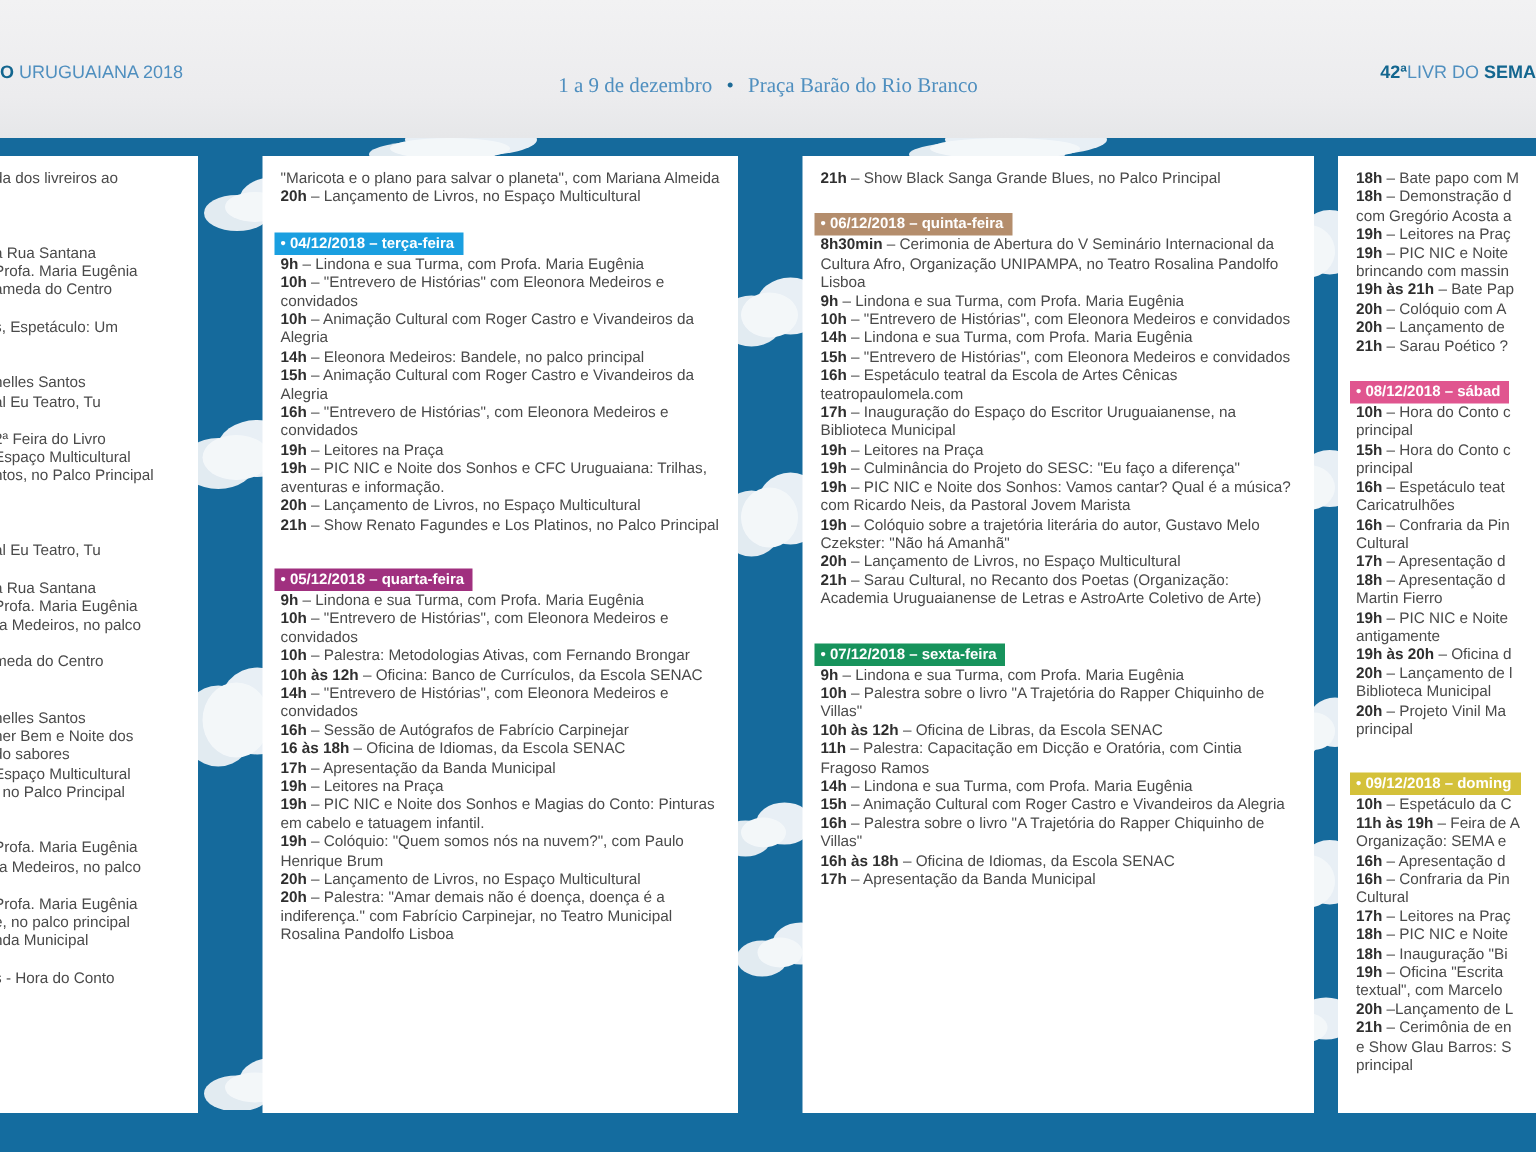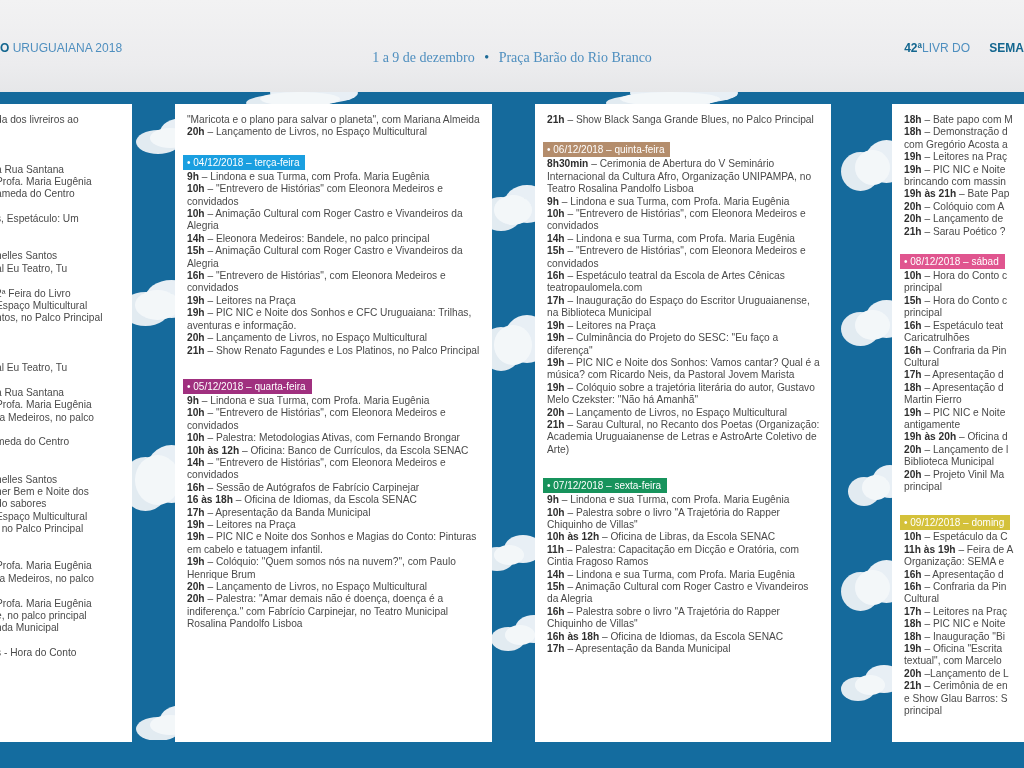--- a/index.html
+++ b/index.html
@@ -23,45 +23,45 @@
     font-size: 14px; color: #4f8fbf;
   }
   .header .subtitle .dot { color: #1d6a96; margin: 0 6px; }
   .header .left-tag {
     position: absolute; left: 0; top: 41px; font-size: 12px; color: #4f8fbf;
   }
   .header .left-tag b { color: #13668f; }
   .header .right-tag {
     position: absolute; right: 0; top: 41px; font-size: 12px; color: #4f8fbf; white-space: nowrap;
   }
-  .header .right-tag b { color: #13668f; margin-left: 16px; }
+  .header .right-tag b { color: #13668f; }
 
   .stripe {
     position: absolute; left: 0; right: 0; bottom: 0; height: 28px; background: #146c9f; z-index: 1;
   }
   .cloud {
     position: absolute; background: #ffffff; border-radius: 50%;
     box-shadow: 14px -6px 0 4px #f4f7fa, -12px 4px 0 2px #eef2f6;
     opacity: 0.95; z-index: 1;
   }
 
   .panel {
     position: absolute; top: 104px; height: 638px; background: #ffffff;
     box-sizing: border-box; padding: 10px 10px 0 12px; overflow: hidden; z-index: 3;
     font-size: 10.2px; line-height: 12.4px; color: #4a4a4a;
   }
   .panel.p1 { left: -4px; width: 136px; padding-left: 0; }
   .panel.p2 { left: 175px; width: 317px; }
-  .panel.p3 { left: 535px; width: 296px; }
+  .panel.p3 { left: 535px; width: 341px; }
   .panel.p4 { left: 892px; width: 140px; }
 
   .entry { margin: 0; }
   .entry .time { font-weight: bold; color: #2f2f2f; }
   .badge {
-    display: inline-block; color: #ffffff; font-weight: normal; font-size: 10px;
+    display: inline-block; color: #ffffff; font-weight: bold; font-size: 10px;
     padding: 1px 6px 1px 4px; margin: 10px 0 1px -4px; line-height: 13px;
   }
   .gap { height: 12px; }
   .p1 .entry { white-space: nowrap; }
   .p4 .entry { white-space: nowrap; }
 </style>
 </head>
 <body>
 
 <div class="header">

